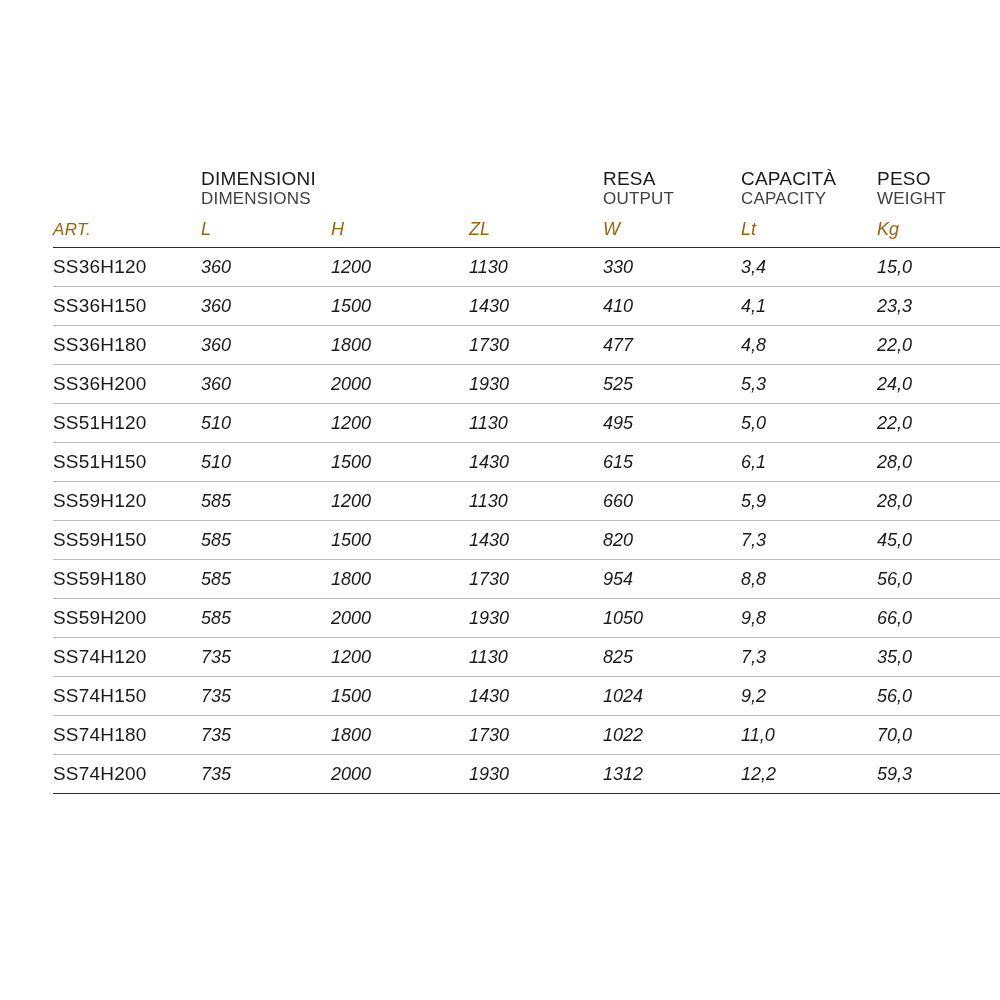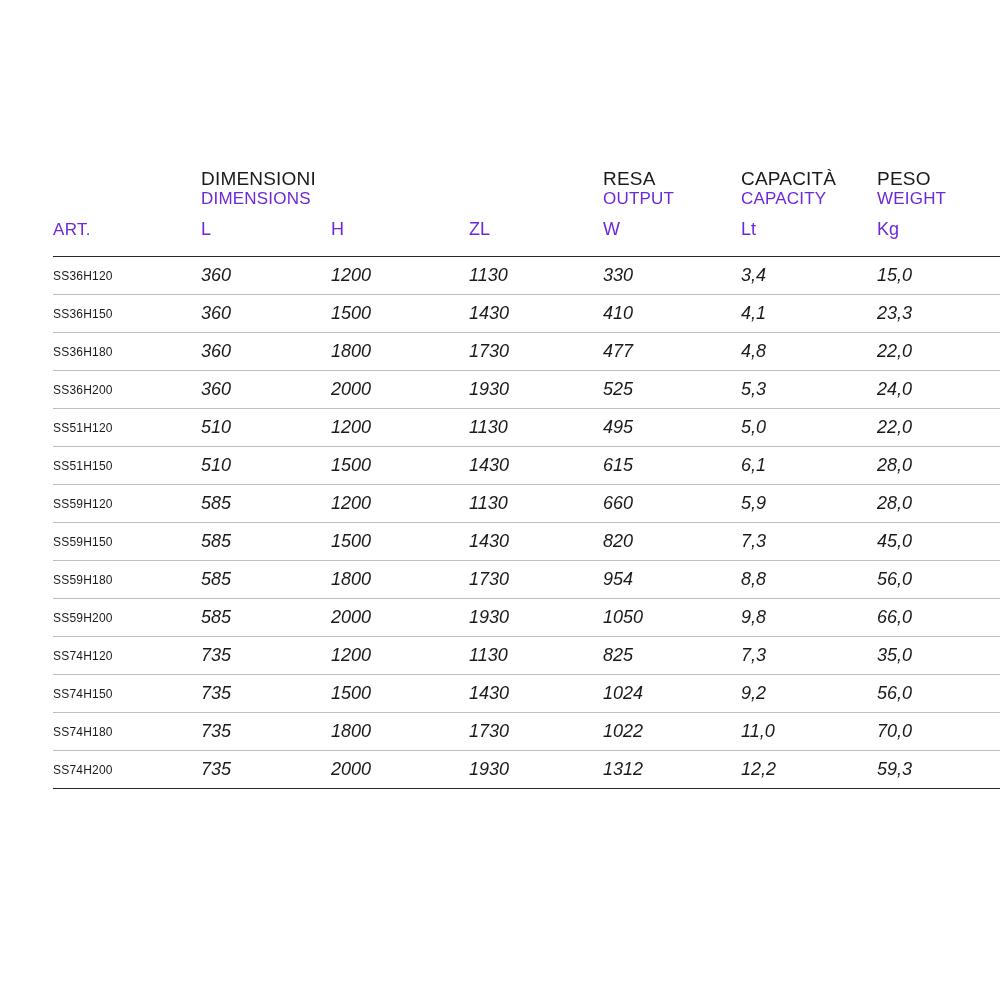--- a/index.html
+++ b/index.html
@@ -54,52 +54,53 @@
     display: block;
     font-size: 19px;
     letter-spacing: 0.2px;
     color: #1a1a1a;
     white-space: nowrap;
   }
   .grp-en {
     display: block;
     font-size: 17px;
     letter-spacing: 0.2px;
-    color: #6d28d9;
+    color: #404040;
     white-space: nowrap;
   }
 
   
   tr.col-head td {
-    padding: 5px 0 16px 0;
+    padding: 5px 0 7px 0;
     font-size: 18px;
-    color: #6d28d9;
+    color: #a16207;
     border-bottom: 1.5px solid #2b2b2b;
     vertical-align: bottom;
     white-space: nowrap;
+    font-style: italic;
   }
   tr.col-head td.art-cell {
     font-size: 17px;
     letter-spacing: 0.3px;
   }
 
   
   tbody tr td {
     font-size: 18px;
     padding: 8px 0 8px 0;
     border-bottom: 1px solid #bdbdbd;
     vertical-align: middle;
     white-space: nowrap;
     color: #1a1a1a;
   }
   tbody tr:last-child td {
     border-bottom: 1.5px solid #2b2b2b;
   }
   td.art-cell {
-    font-size: 12px;
+    font-size: 19px;
     letter-spacing: 0.2px;
   }
   td.num {
     font-style: italic;
     font-size: 18px;
   }
 </style>
 </head>
 <body>
 

